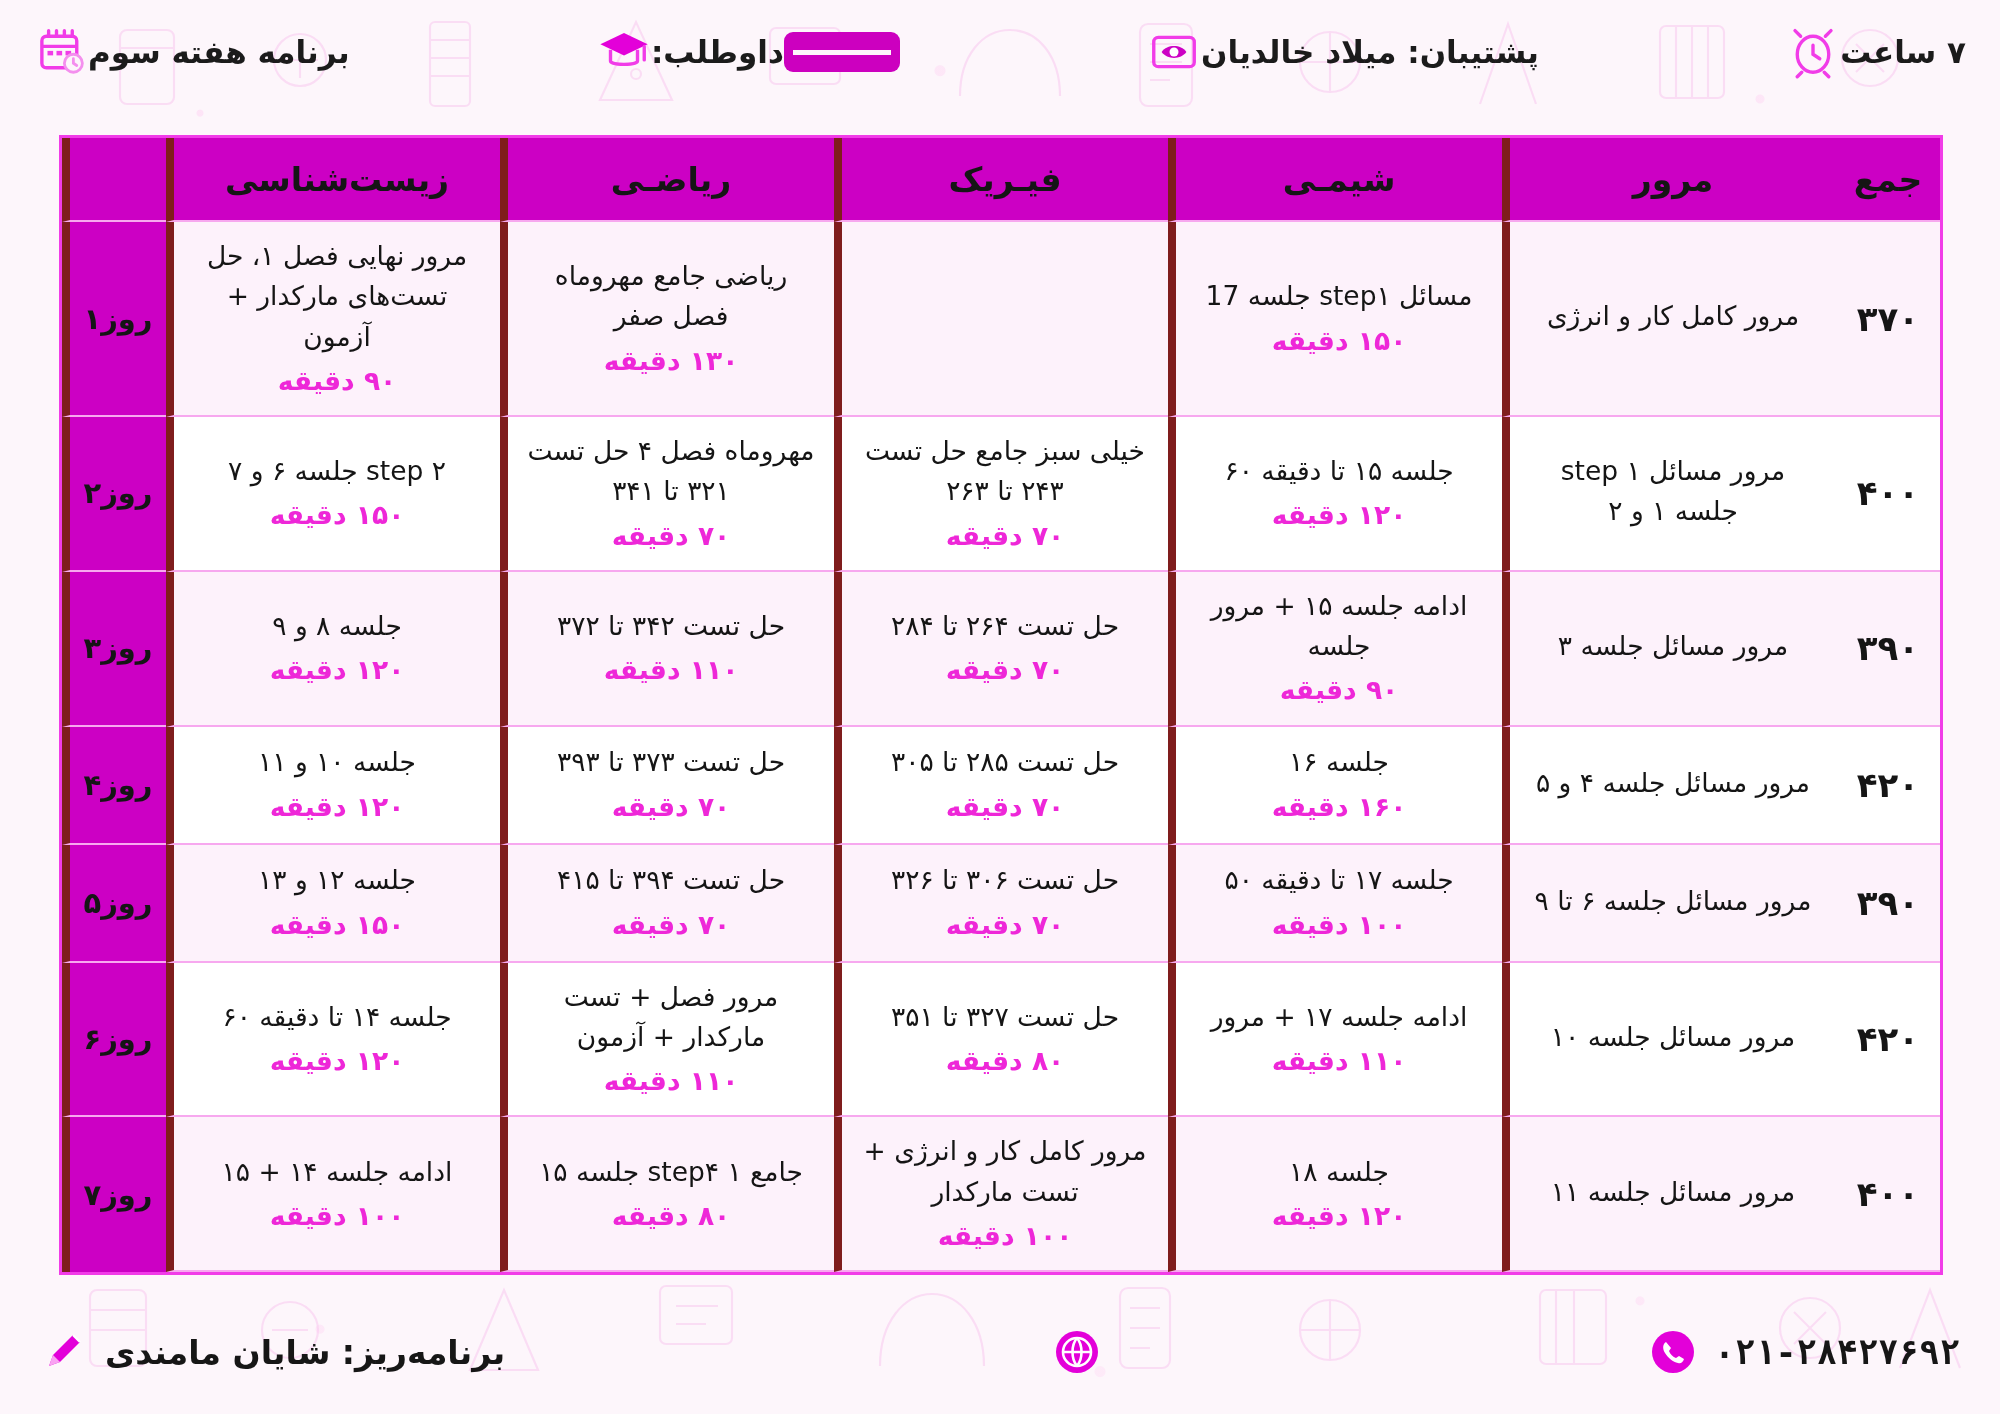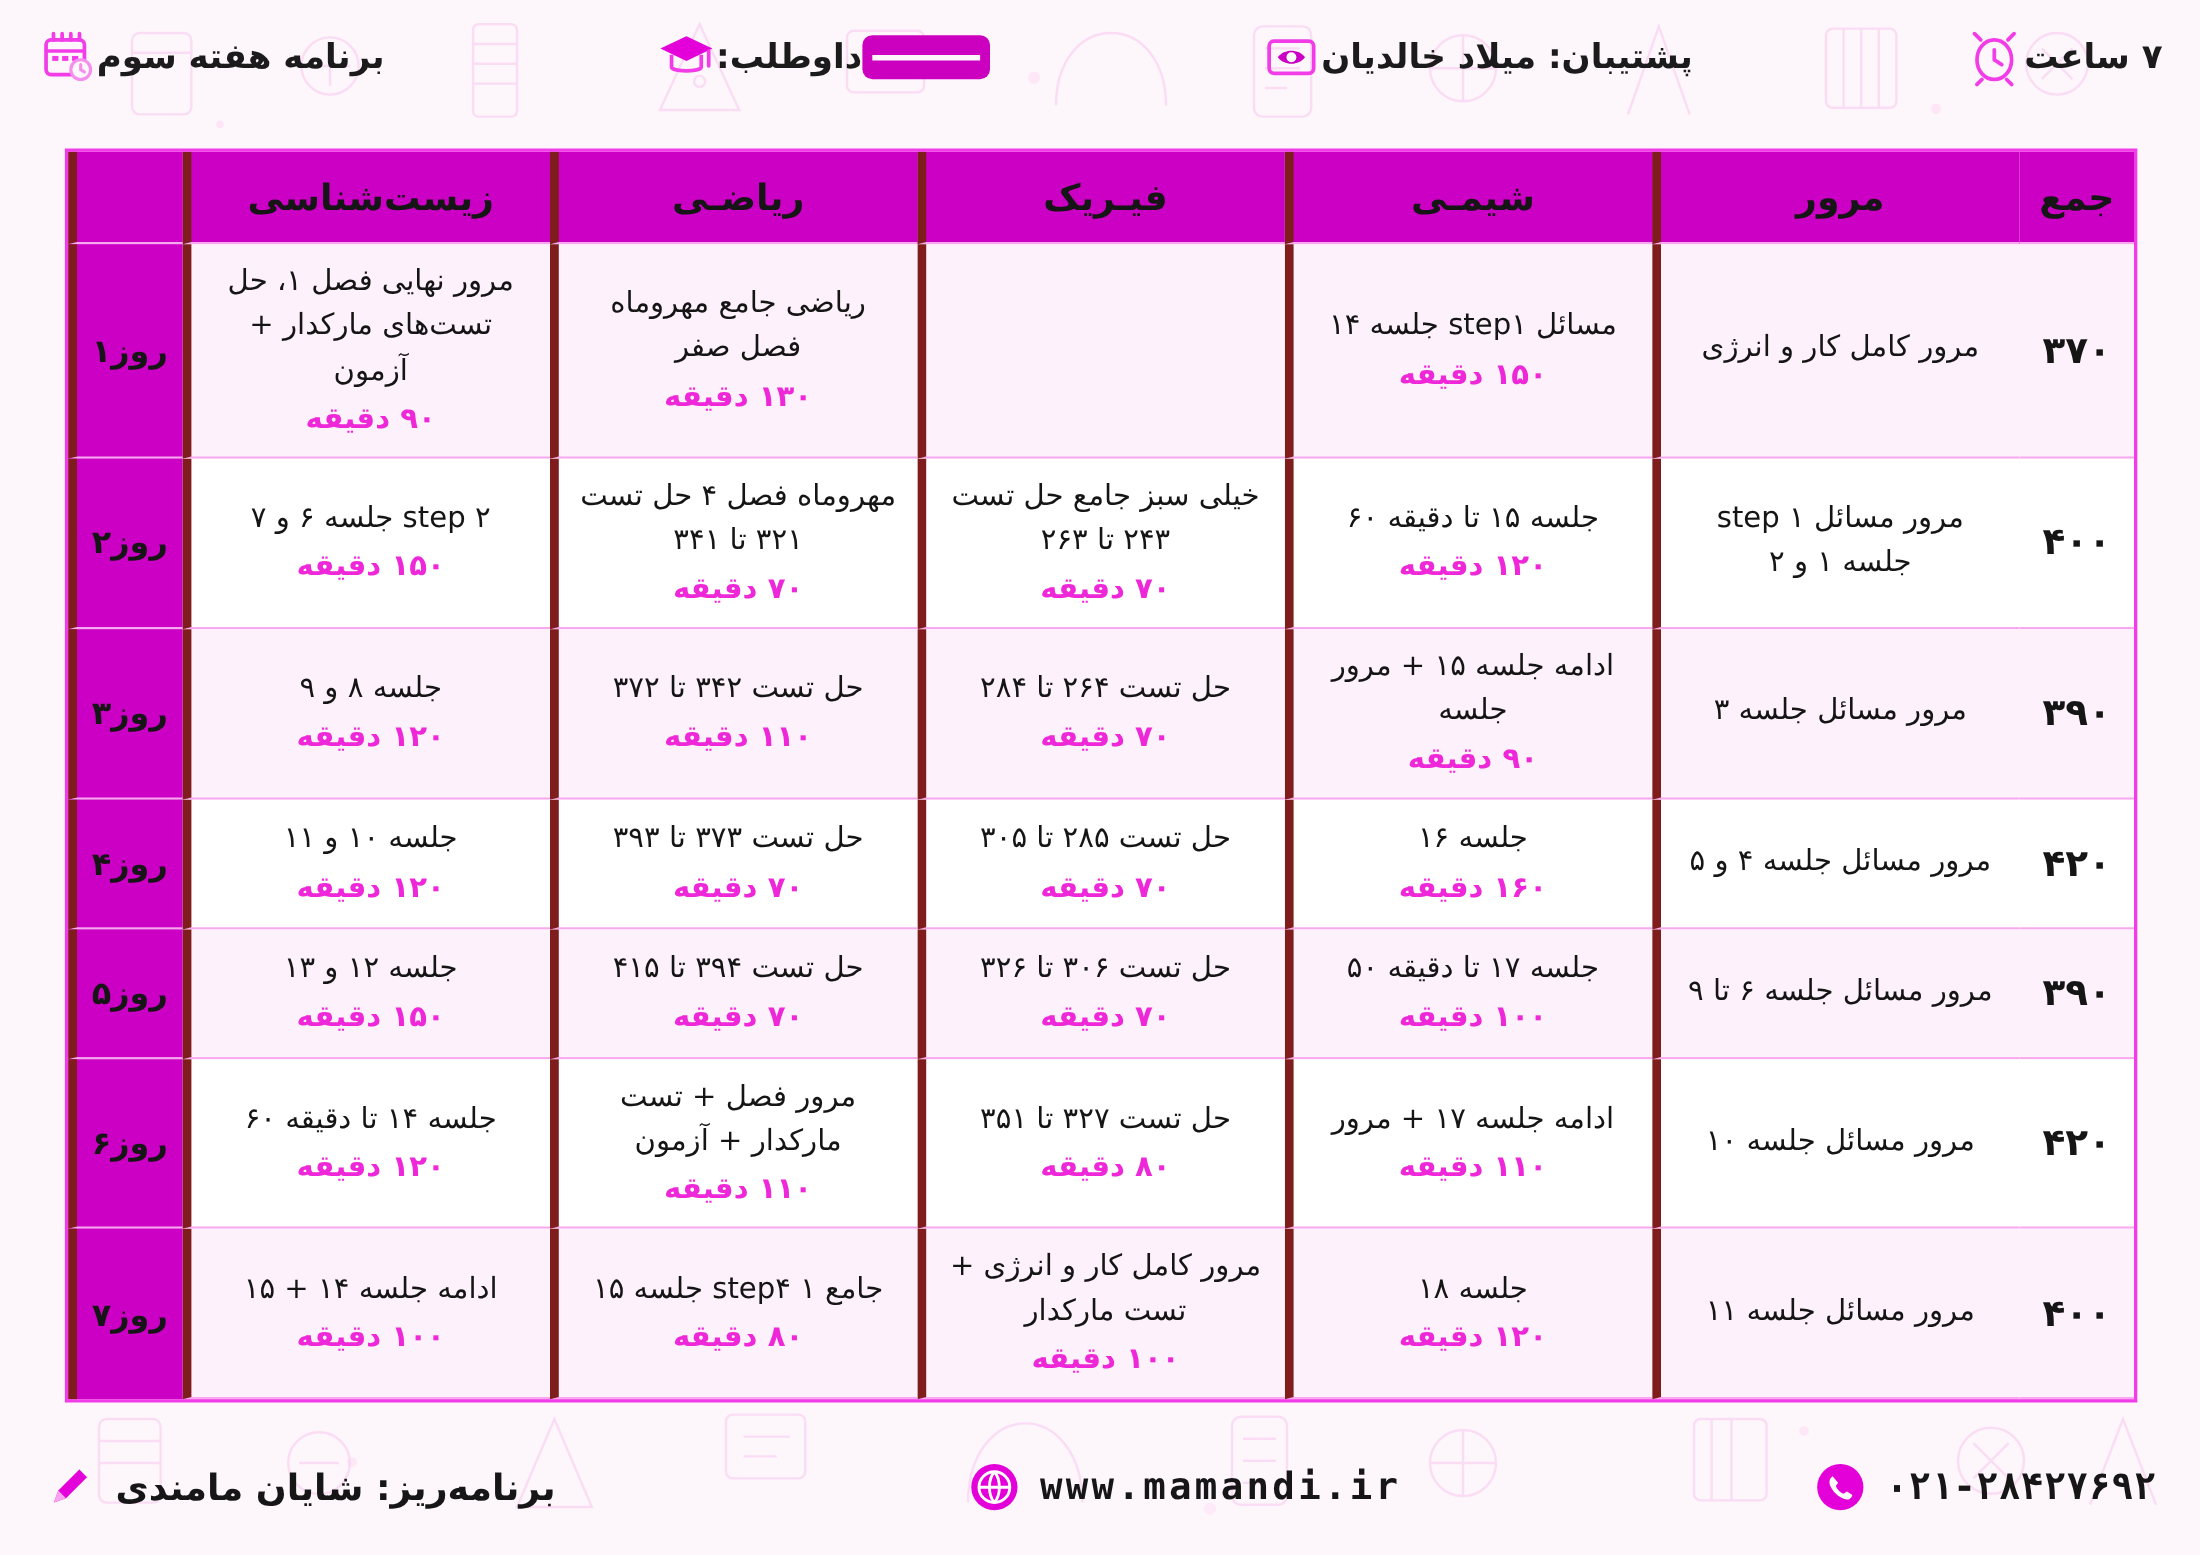--- a/index.html
+++ b/index.html
@@ -282,21 +282,21 @@
       </thead>
       <tbody>
 
         <tr>
           <td class="sum-cell">۳۷۰</td>
           <td class="subject">
             <span class="task">مرور کامل کار و انرژی</span>
             <span class="dur"></span>
           </td>
           <td class="subject">
-            <span class="task">مسائل step۱ جلسه ۱۴</span>
+            <span class="task">مسائل step۱ جلسه 17</span>
             <span class="dur">۱۵۰ دقیقه</span>
           </td>
           <td class="subject">
             <span class="task"></span>
             <span class="dur"></span>
           </td>
           <td class="subject">
             <span class="task">ریاضی جامع مهروماه فصل صفر</span>
             <span class="dur">۱۳۰ دقیقه</span>
           </td>
@@ -465,21 +465,20 @@
 
     <div class="fgroup">
       <span class="ftext mono">۰۲۱-۲۸۴۲۷۶۹۲</span>
       <svg class="ficon" viewBox="0 0 48 48" aria-hidden="true">
         <circle cx="24" cy="24" r="21" fill="#e300d9"></circle>
         <path d="M17 14 c-3 2 -4 6 -1 11 c3 5 8 9 13 10 c3 1 5 -1 6 -4 l-5 -3 l-3 2 c-3 -1 -6 -4 -7 -7 l2 -3 z" fill="#ffffff"></path>
       </svg>
     </div>
 
     <div class="fgroup">
-      <span class="ftext mono">www.mamandi.ir</span>
       <svg class="ficon" viewBox="0 0 48 48" aria-hidden="true">
         <circle cx="24" cy="24" r="21" fill="#e300d9"></circle>
         <circle cx="24" cy="24" r="14" fill="none" stroke="#ffffff" stroke-width="2.6"></circle>
         <path d="M10 24 h28 M24 10 c6 7 6 21 0 28 M24 10 c-6 7 -6 21 0 28" fill="none" stroke="#ffffff" stroke-width="2.6"></path>
       </svg>
     </div>
 
     <div class="fgroup">
       <span class="ftext">برنامه‌ریز: شایان مامندی</span>
       <svg class="ficon" viewBox="0 0 48 48" aria-hidden="true">

